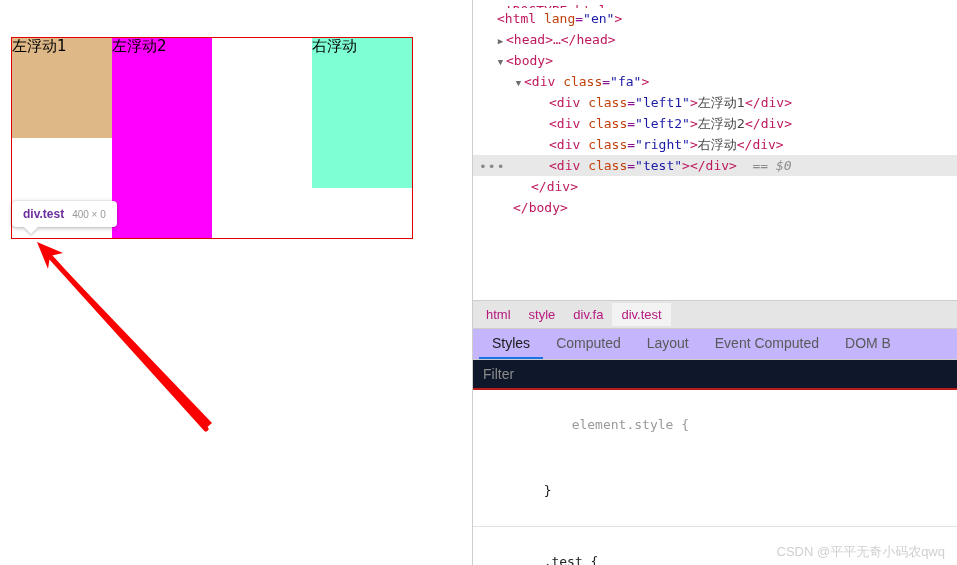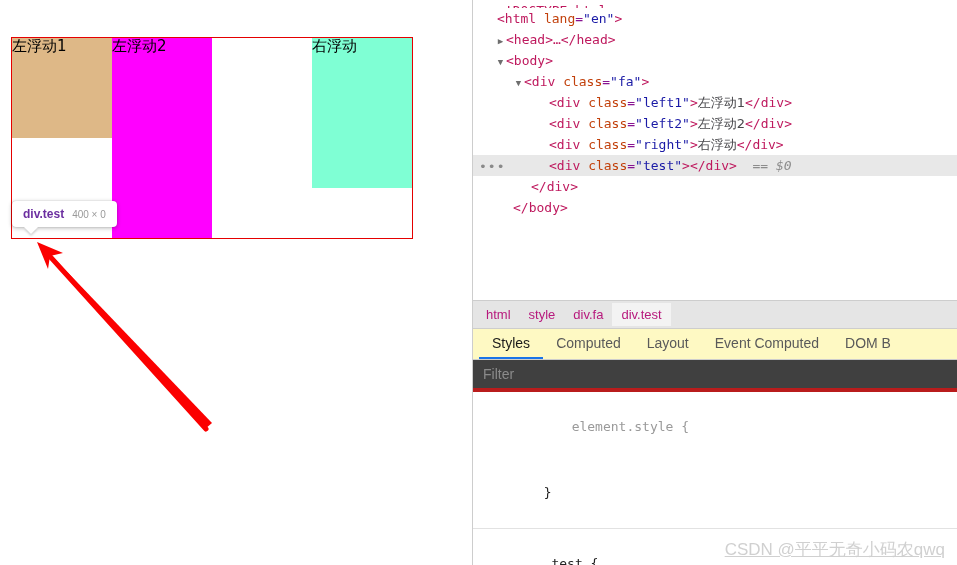--- a/index.html
+++ b/index.html
@@ -166,21 +166,21 @@
   }
   .crumb.active { background: #f3f3f3; color: #b7197d; }
 
   
   .subtab-bar {
     display: flex;
     align-items: flex-end;
     height: 30px;
     border-top: 1px solid #cdcdcd;
     border-bottom: 1px solid #cdcdcd;
-    background: #fef9c3;
+    background: #c4b5fd;
     padding-left: 6px;
     font-family: "Liberation Sans", sans-serif;
     font-size: 14px;
   }
   .subtab {
     padding: 3px 13px 6px 13px;
     color: #5a5a5a;
     white-space: nowrap;
     border-bottom: 2px solid transparent;
     cursor: default;
@@ -188,22 +188,22 @@
   .subtab.active {
     color: #1a1a1a;
     border-bottom: 2px solid #1a73e8;
   }
 
   
   .filter-bar {
     height: 28px;
     display: flex;
     align-items: center;
-    background: #404040;
-    border-bottom: 4px solid #b91c1c;
+    background: #0f172a;
+    border-bottom: 2px solid #b91c1c;
     padding-left: 10px;
     text-align: center;
   }
   .filter-text {
     font-family: "Liberation Sans", sans-serif;
     font-size: 14px;
     color: #8b8b8b;
   }
 
   
@@ -217,25 +217,24 @@
   .rule-block { padding: 2px 0 2px 8px; border-bottom: 1px solid #e2e2e2; }
   .rule-line { white-space: pre; }
   .sel-muted { color: #9a9a9a; margin-left: 28px; }
   .sel-normal { color: #222222; }
 
   .watermark {
     position: absolute;
     right: 12px;
     bottom: 4px;
     font-family: "Liberation Sans", sans-serif;
-    font-size: 17px;
+    font-size: 13px;
     color: #d0d0d0;
     white-space: nowrap;
     user-select: none;
-    text-decoration: underline;
   }
 </style>
 </head>
 <body>
 
 <div id="page-preview">
 
   <div class="fa-box">
     <div class="float-box left1-box">
       <span>左浮动1</span>

